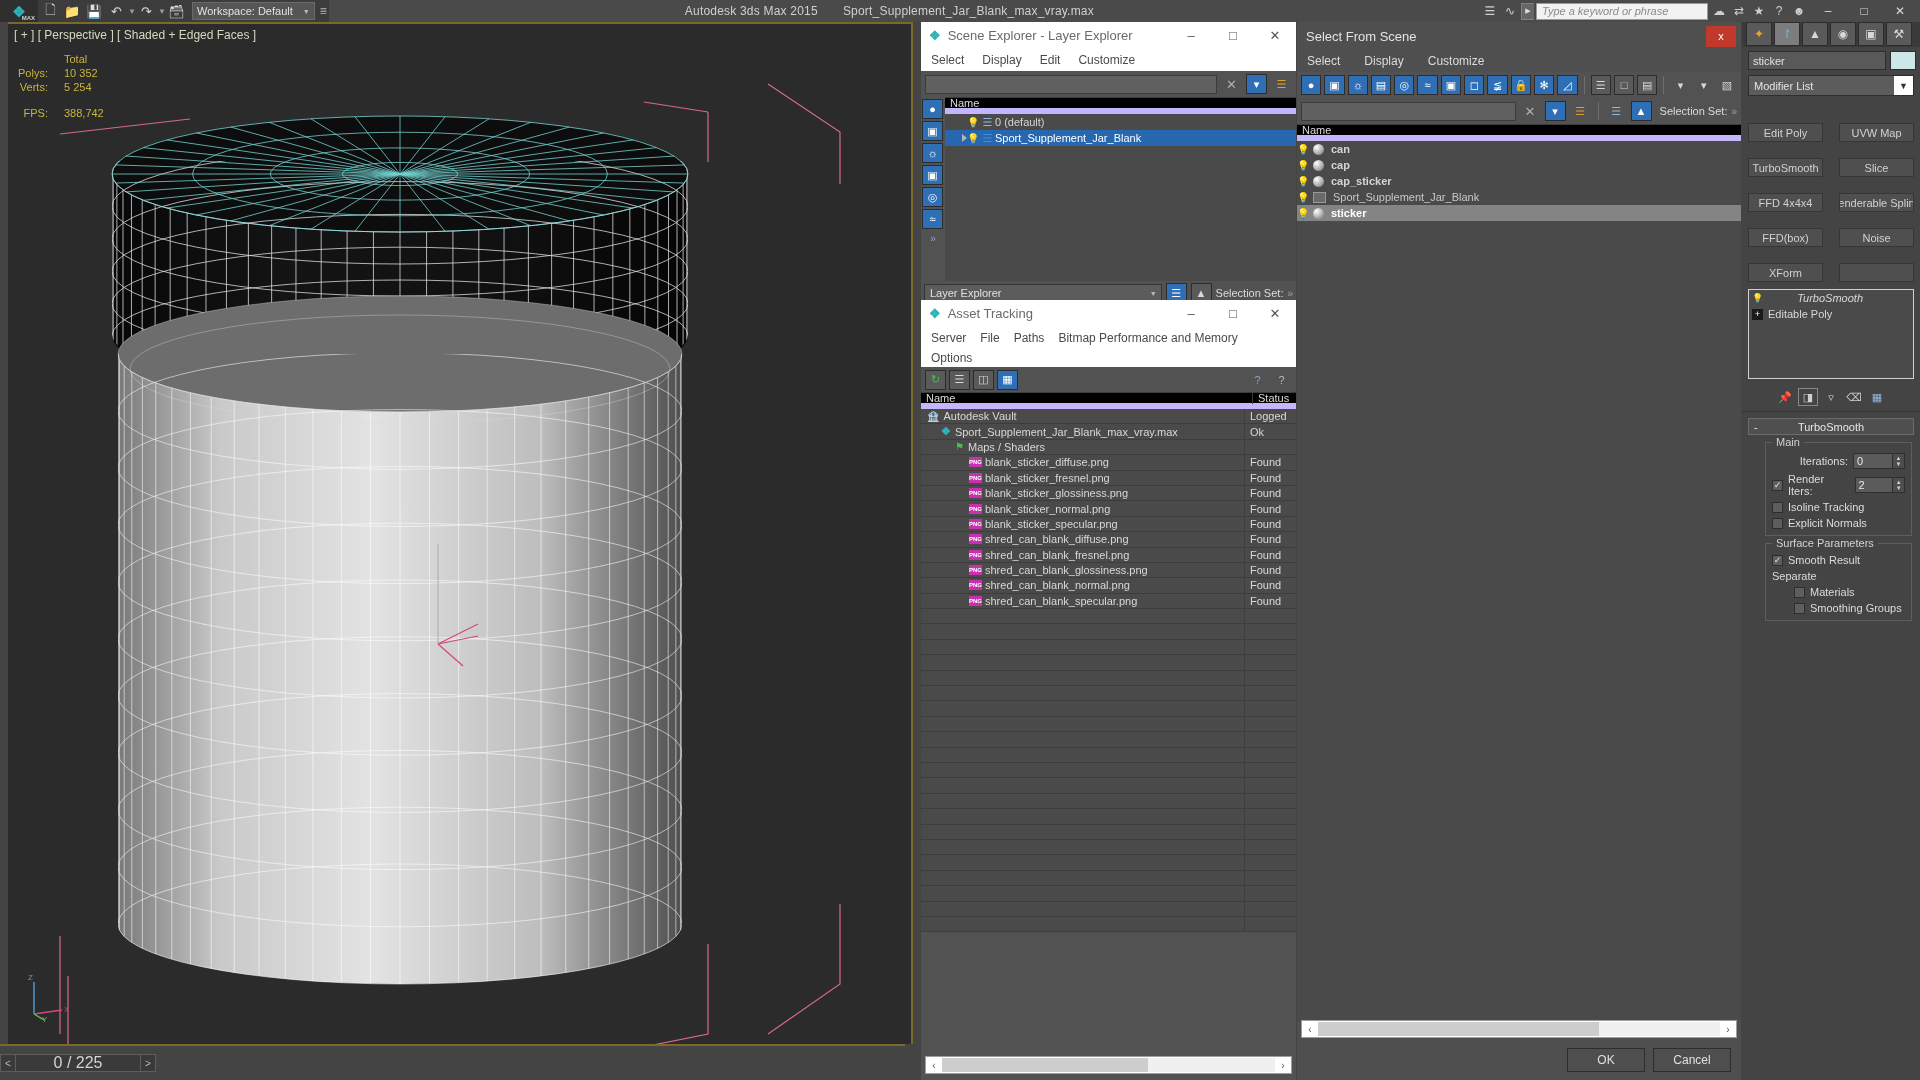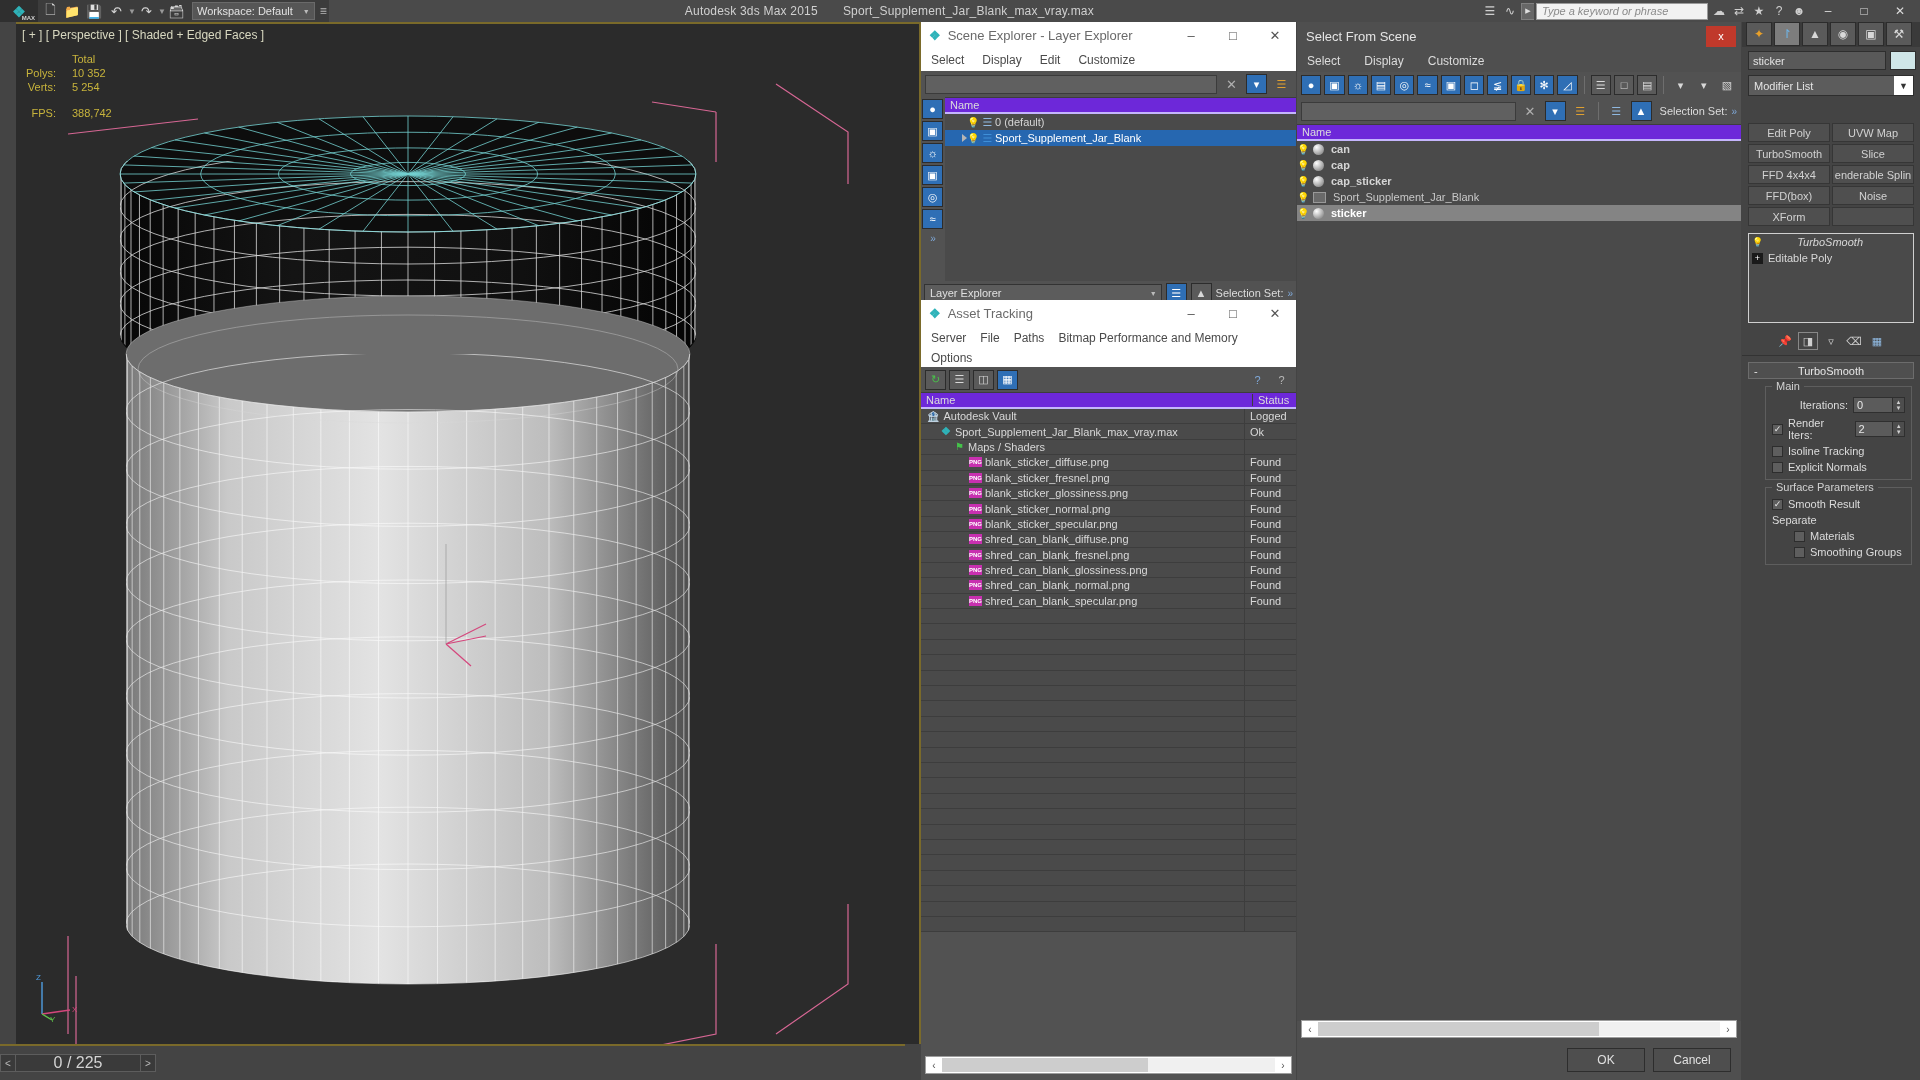--- a/index.html
+++ b/index.html
@@ -68,21 +68,21 @@
     font-size: 7px; display: flex; align-items: center; justify-content: center;
     border: 1px solid #808080; border-right: none;
   }
   .miniicon {
     width: 18px; height: 18px; display: flex; align-items: center; justify-content: center;
     color: #cfcfcf; font-size: 12px;
   }
 
   
   .viewport {
-    position: absolute; left: 16px; top: 22px; width: 905px; height: 1022px;
+    position: absolute; left: 8px; top: 22px; width: 905px; height: 1022px;
     background: #2b2b2b; overflow: hidden;
     border-top: 2px solid #7a6a2a; border-right: 2px solid #7a6a2a;
   }
   .vp-label {
     position: absolute; left: 6px; top: 4px; color: #d8d8c0;
     font-size: 12px; z-index: 5;
   }
   .vp-stats {
     position: absolute; left: 10px; top: 28px; color: #c8b43c; font-size: 11px; z-index: 5;
   }
@@ -145,22 +145,22 @@
   }
   .tbtn.grey { background: #5a5a5a; color: #d8d8d8;}
   .tbtn.flat { background: transparent; border: none; }
   .tdiv { width: 1px; height: 18px; background: #6e6e6e; margin: 0 3px; }
 
   .filterrow { background: #525252; display: flex; align-items: center; padding: 3px 4px; gap: 4px;}
   .finput {
     flex: 1; height: 19px; background: #606060; border: 1px solid #3b3b3b;
   }
   .listhdr {
-    height: 17px; background: #6d28d9; border-top: 1px solid #3d3d3d;
-    border-bottom: 2px solid #c4b5fd; display: flex; align-items: center;
+    height: 17px; background: #000000; border-top: 1px solid #3d3d3d;
+    border-bottom: 6px solid #c4b5fd; display: flex; align-items: center;
     color: #dcdcdc; font-size: 11px;
   }
   .listhdr .c1 { flex: 1; padding-left: 5px; }
   .listhdr .c2 { width: 44px; padding-left: 5px; border-left: 1px solid #3d3d3d; }
 
   .listbody { background: #4a4a4a; overflow: hidden; }
   .lrow {
     height: 16px; display: flex; align-items: center; font-size: 11px; color: #d5d5d5;
   }
   .lrow.sel { background: #2667b0; color: #ffffff; }
@@ -235,21 +235,21 @@
   }
   .colorsw { width: 26px; height: 19px; background: #cfe6e8; border: 1px solid #2e2e2e; }
   .modlist {
     margin: 3px 6px; height: 21px; background: #5c5c5c; border: 1px solid #2e2e2e;
     display: flex; align-items: center; padding-left: 5px; color: #e4e4e4; font-size: 11px;
   }
   .modlist .dd {
     margin-left: auto; width: 19px; height: 19px; background: #ffffff; color: #333;
     display: flex; align-items: center; justify-content: center; font-size: 9px;
   }
-  .modgrid { display: grid; grid-template-columns: 1fr 1fr; gap: 2px; padding: 3px 6px; margin-top: 24px; }
+  .modgrid { display: grid; grid-template-columns: 1fr 1fr; gap: 16px; padding: 3px 6px; margin-top: 24px; }
   .modbtn {
     height: 19px; background: #4f4f4f; border: 1px solid #363636;
     color: #d2d2d2; font-size: 11px; display: flex; align-items: center; justify-content: center;
     overflow: hidden; white-space: nowrap;
   }
   .stackbox {
     margin: 4px 6px; background: #4a4a4a; border: 1px solid #d0d0d0; height: 90px;
   }
   .stackrow { height: 16px; display: flex; align-items: center; font-size: 11px; padding-left: 3px; }
   .bulb-sm { color: #e0e0e0; font-size: 9px; margin-right: 6px; }

